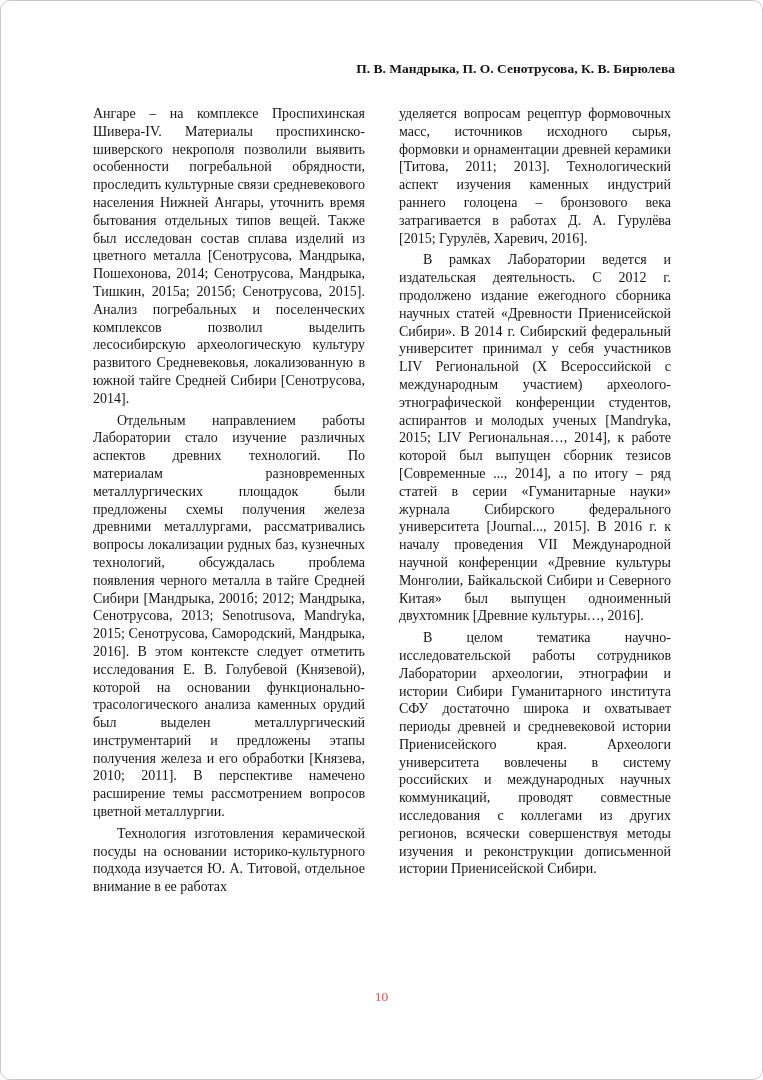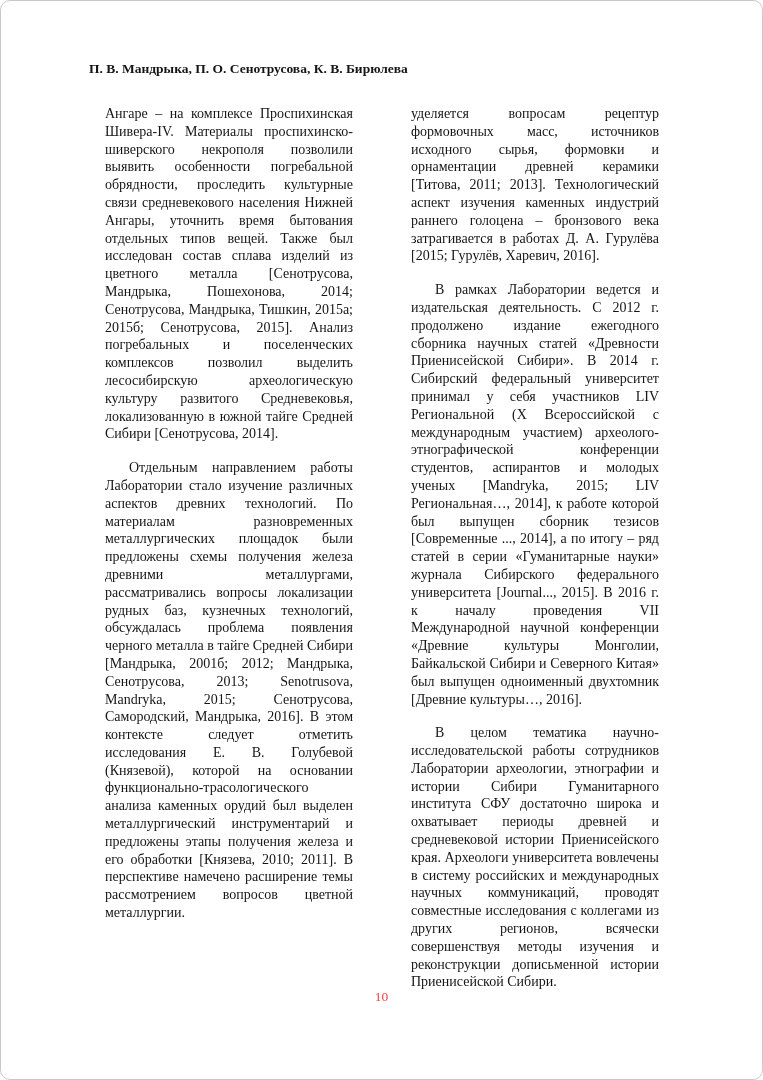--- a/index.html
+++ b/index.html
@@ -14,40 +14,40 @@
     box-sizing: border-box;
     background: #ffffff;
     border: 1px solid #c9c9c9;
     border-radius: 10px;
     font-family: "Liberation Serif", "DejaVu Serif", serif;
     color: #151515;
     padding: 60px 87px 0 88px;
     overflow: hidden;
   }
   .authors {
-    text-align: left;
+    text-align: right;
     font-weight: bold;
     font-size: 13.5px;
     line-height: 16px;
-    margin-bottom: 12px;
+    margin-bottom: 24px;
   }
   .columns {
     display: flex;
     gap: 26px;
   }
   .col {
     width: 281px;
     font-size: 14px;
     line-height: 17.8px;
     text-align: justify;
     hyphens: auto;
     -webkit-hyphens: auto;
   }
   .col p {
-    margin: 16px;
+    margin: 4px;
     padding: 0;
     text-indent: 24px;
   }
   .col p.no-indent {
     text-indent: 0;
   }
   .page-number {
     position: absolute;
     left: 0;
     right: 0;
@@ -62,20 +62,21 @@
 
 <div class="page">
 
   <div class="authors">П. В. Мандрыка, П. О. Сенотрусова, К. В. Бирюлева</div>
 
   <div class="columns">
 
     <div class="col" lang="ru">
       <p class="no-indent">Ангаре – на комплексе Проспихинская Шивера-IV. Материалы проспихинско-шиверского некрополя позволили выявить особенности погребальной обрядности, проследить культурные связи средневекового населения Нижней Ангары, уточнить время бытования отдельных типов вещей. Также был исследован состав сплава изделий из цветного металла [Сенотрусова, Мандрыка, Пошехонова, 2014; Сенотрусова, Мандрыка, Тишкин, 2015а; 2015б; Сенотрусова, 2015]. Анализ погребальных и поселенческих комплексов позволил выделить лесосибирскую археологическую культуру развитого Средневековья, локализованную в южной тайге Средней Сибири [Сенотрусова, 2014].</p>
       <p>Отдельным направлением работы Лаборатории стало изучение различных аспектов древних технологий. По материалам разновременных металлургических площадок были предложены схемы получения железа древними металлургами, рассматривались вопросы локализации рудных баз, кузнечных технологий, обсуждалась проблема появления черного металла в тайге Средней Сибири [Мандрыка, 2001б; 2012; Мандрыка, Сенотрусова, 2013; Senotrusova, Mandryka, 2015; Сенотрусова, Самородский, Мандрыка, 2016]. В этом контексте следует отметить исследования Е. В. Голубевой (Князевой), которой на основании функционально-трасологического анализа каменных орудий был выделен металлургический инструментарий и предложены этапы получения железа и его обработки [Князева, 2010; 2011]. В перспективе намечено расширение темы рассмотрением вопросов цветной металлургии.</p>
+      <p>Технология изготовления керамической посуды на основании историко-культурного подхода изучается Ю. А. Титовой, отдельное внимание в ее работах</p>
     </div>
 
     <div class="col" lang="ru">
       <p class="no-indent">уделяется вопросам рецептур формовочных масс, источников исходного сырья, формовки и орнаментации древней керамики [Титова, 2011; 2013]. Технологический аспект изучения каменных индустрий раннего голоцена – бронзового века затрагивается в работах Д. А. Гурулёва [2015; Гурулёв, Харевич, 2016].</p>
       <p>В рамках Лаборатории ведется и издательская деятельность. С 2012 г. продолжено издание ежегодного сборника научных статей «Древности Приенисейской Сибири». В 2014 г. Сибирский федеральный университет принимал у себя участников LIV Региональной (X Всероссийской с международным участием) археолого-этнографической конференции студентов, аспирантов и молодых ученых [Mandryka, 2015; LIV Региональная…, 2014], к работе которой был выпущен сборник тезисов [Современные ..., 2014], а по итогу – ряд статей в серии «Гуманитарные науки» журнала Сибирского федерального университета [Journal..., 2015]. В 2016 г. к началу проведения VII Международной научной конференции «Древние культуры Монголии, Байкальской Сибири и Северного Китая» был выпущен одноименный двухтомник [Древние культуры…, 2016].</p>
       <p>В целом тематика научно-исследовательской работы сотрудников Лаборатории археологии, этнографии и истории Сибири Гуманитарного института СФУ достаточно широка и охватывает периоды древней и средневековой истории Приенисейского края. Археологи университета вовлечены в систему российских и международных научных коммуникаций, проводят совместные исследования с коллегами из других регионов, всячески совершенствуя методы изучения и реконструкции дописьменной истории Приенисейской Сибири.</p>
     </div>
 
   </div>
 

